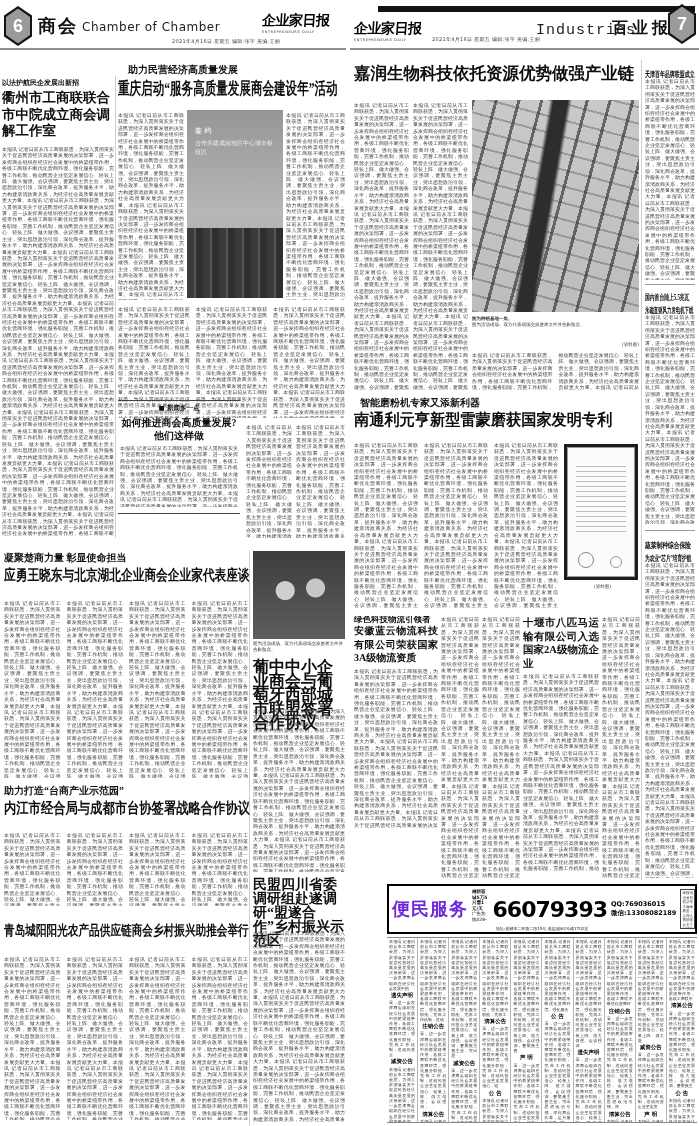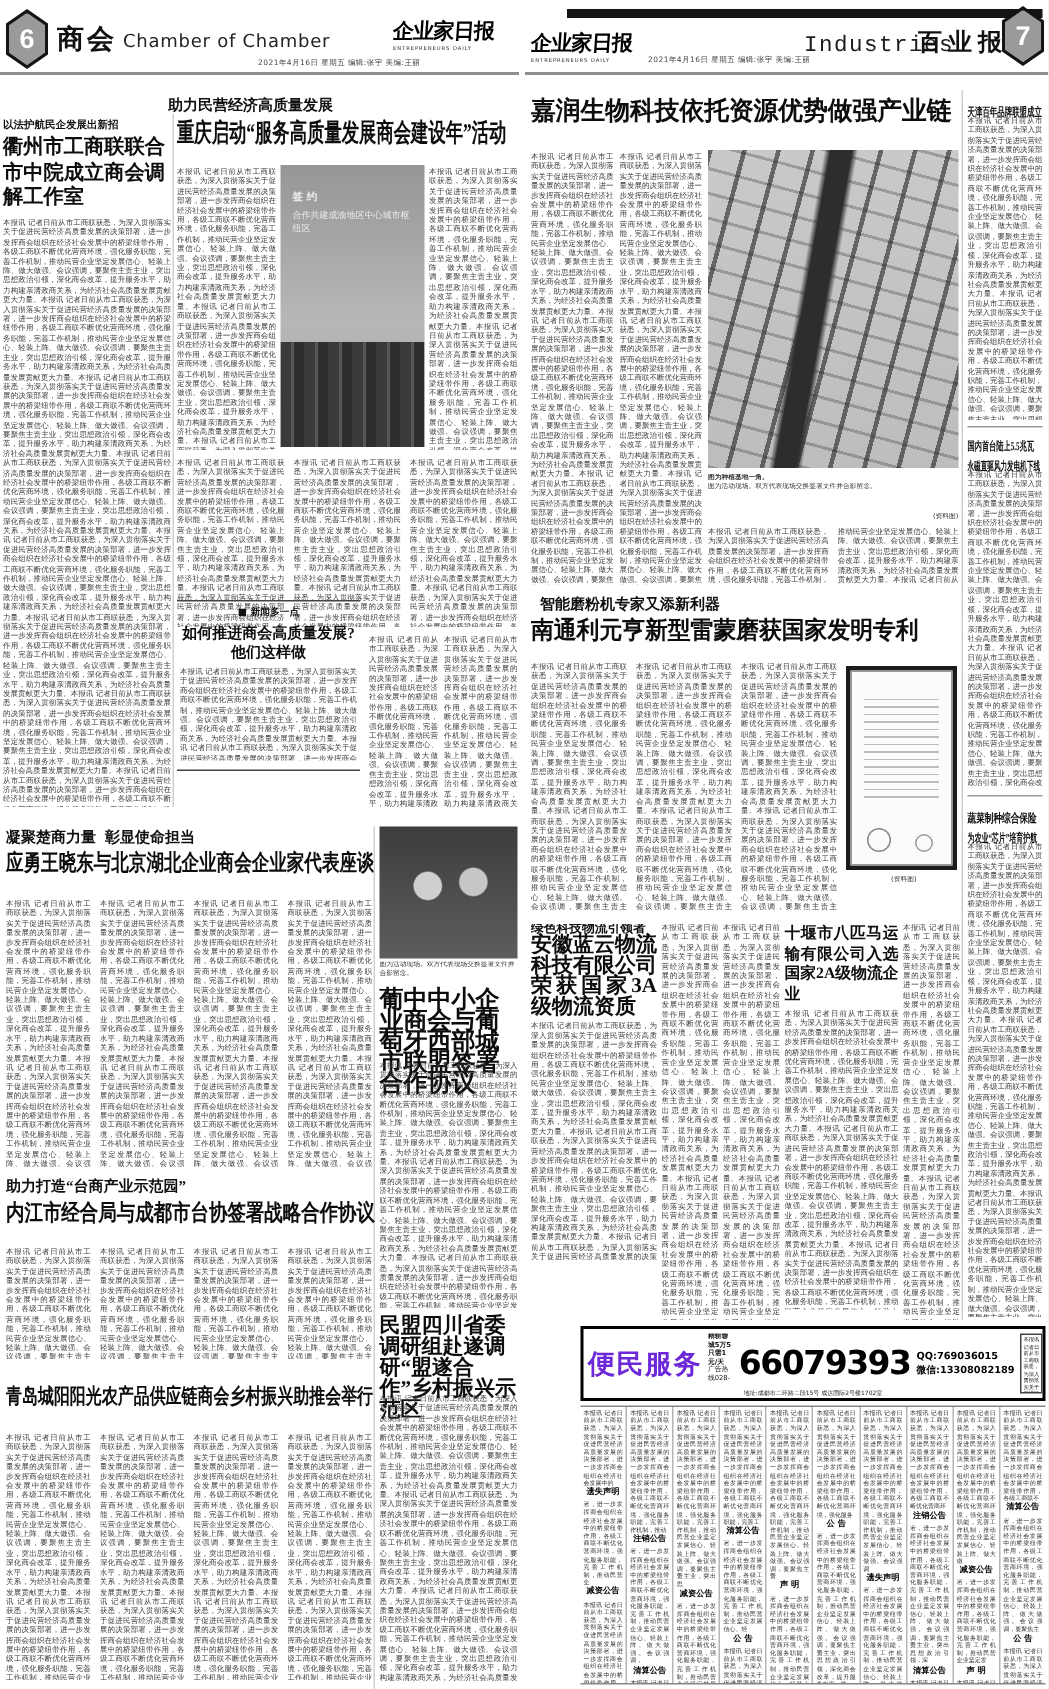--- a/index.html
+++ b/index.html
@@ -89,21 +89,21 @@
       <div class="mast-cn serif">企业家日报</div>
       <div class="mast-en">ENTREPRENEURS DAILY</div>
     </div>
     <div class="abs rule" style="top:48px;"></div>
     <div class="abs vline" style="left:115px;top:76px;height:462px;"></div>
 
     <div class="abs kick-sm" style="left:2px;top:78px;width:136px;">以法护航民企发展出新招</div>
     <div class="abs hl-wrap serif" style="left:2px;top:90px;width:112px;font-size:13.5px;line-height:16.5px;">衢州市工商联联合市中院成立商会调解工作室</div>
     <div class="abs body" style="left:2px;top:146px;width:112px;height:392px;">本报讯 记者日前从市工商联获悉，为深入贯彻落实关于促进民营经济高质量发展的决策部署，进一步发挥商会组织在经济社会发展中的桥梁纽带作用，各级工商联不断优化营商环境，强化服务职能，完善工作机制，推动民营企业坚定发展信心、轻装上阵、做大做强。会议强调，要聚焦主责主业，突出思想政治引领，深化商会改革，提升服务水平，助力构建亲清政商关系，为经济社会高质量发展贡献更大力量。本报讯 记者日前从市工商联获悉，为深入贯彻落实关于促进民营经济高质量发展的决策部署，进一步发挥商会组织在经济社会发展中的桥梁纽带作用，各级工商联不断优化营商环境，强化服务职能，完善工作机制，推动民营企业坚定发展信心、轻装上阵、做大做强。会议强调，要聚焦主责主业，突出思想政治引领，深化商会改革，提升服务水平，助力构建亲清政商关系，为经济社会高质量发展贡献更大力量。本报讯 记者日前从市工商联获悉，为深入贯彻落实关于促进民营经济高质量发展的决策部署，进一步发挥商会组织在经济社会发展中的桥梁纽带作用，各级工商联不断优化营商环境，强化服务职能，完善工作机制，推动民营企业坚定发展信心、轻装上阵、做大做强。会议强调，要聚焦主责主业，突出思想政治引领，深化商会改革，提升服务水平，助力构建亲清政商关系，为经济社会高质量发展贡献更大力量。本报讯 记者日前从市工商联获悉，为深入贯彻落实关于促进民营经济高质量发展的决策部署，进一步发挥商会组织在经济社会发展中的桥梁纽带作用，各级工商联不断优化营商环境，强化服务职能，完善工作机制，推动民营企业坚定发展信心、轻装上阵、做大做强。会议强调，要聚焦主责主业，突出思想政治引领，深化商会改革，提升服务水平，助力构建亲清政商关系，为经济社会高质量发展贡献更大力量。本报讯 记者日前从市工商联获悉，为深入贯彻落实关于促进民营经济高质量发展的决策部署，进一步发挥商会组织在经济社会发展中的桥梁纽带作用，各级工商联不断优化营商环境，强化服务职能，完善工作机制，推动民营企业坚定发展信心、轻装上阵、做大做强。会议强调，要聚焦主责主业，突出思想政治引领，深化商会改革，提升服务水平，助力构建亲清政商关系，为经济社会高质量发展贡献更大力量。本报讯 记者日前从市工商联获悉，为深入贯彻落实关于促进民营经济高质量发展的决策部署，进一步发挥商会组织在经济社会发展中的桥梁纽带作用，各级工商联不断优化营商环境，强化服务职能，完善工作机制，推动民营企业坚定发展信心、轻装上阵、做大做强。会议强调，要聚焦主责主业，突出思想政治引领，深化商会改革，提升服务水平，助力构建亲清政商关系，为经济社会高质量发展贡献更大力量。本报讯 记者日前从市工商联获悉，为深入贯彻落实关于促进民营经济高质量发展的决策部署，进一步发挥商会组织在经济社会发展中的桥梁纽带作用，各级工商联不断优化营商环境，强化服务职能，完善工作机制，推动民营企业坚定发展信心、轻装上阵、做大做强。会议强调，要聚焦主责主业，突出思想政治引领，深化商会改革，提升服务水平，助力构建亲清政商关系，为经济社会高质量发展贡献更大力量。本报讯 记者日前从市工商联获悉，为深入贯彻落实关于促进民营经济高质量发展的决策部署，进一步发挥商会组织在经济社会发展中的桥梁纽带作用，各级工商联不断优化营商环境，强化服务职能，完善工作机制，推动民营企业坚定发展信心、轻装上阵、做大做强。会议强调，要聚焦主责主业，突出思想政治引领，深化商会改革，提升服务水平，助力构建亲清政商关系，为经济社会高质量发展贡献更大力量。</div>
 
-    <div class="abs kick serif" style="left:112px;top:63px;text-align:center;">助力民营经济高质量发展</div>
+    <div class="abs kick serif" style="left:128px;top:63px;text-align:center;">助力民营经济高质量发展</div>
     <div class="abs" style="left:118px;top:77px;width:227px;height:26px;overflow:visible;">
       <span class="cond serif" style="font-size:17px;transform:scaleX(.68);">重庆启动“服务高质量发展商会建设年”活动</span>
     </div>
     <div class="abs col" style="left:118px;top:112px;width:66px;height:188px;">本报讯 记者日前从市工商联获悉，为深入贯彻落实关于促进民营经济高质量发展的决策部署，进一步发挥商会组织在经济社会发展中的桥梁纽带作用，各级工商联不断优化营商环境，强化服务职能，完善工作机制，推动民营企业坚定发展信心、轻装上阵、做大做强。会议强调，要聚焦主责主业，突出思想政治引领，深化商会改革，提升服务水平，助力构建亲清政商关系，为经济社会高质量发展贡献更大力量。本报讯 记者日前从市工商联获悉，为深入贯彻落实关于促进民营经济高质量发展的决策部署，进一步发挥商会组织在经济社会发展中的桥梁纽带作用，各级工商联不断优化营商环境，强化服务职能，完善工作机制，推动民营企业坚定发展信心、轻装上阵、做大做强。会议强调，要聚焦主责主业，突出思想政治引领，深化商会改革，提升服务水平，助力构建亲清政商关系，为经济社会高质量发展贡献更大力量。本报讯 记者日前从市工商联获悉，为深入贯彻落实关于促进民营经济高质量发展的决策部署，进一步发挥商会组织在经济社会发展中的桥梁纽带作用，各级工商联不断优化营商环境，强化服务职能，完善工作机制，推动民营企业坚定发展信心、轻装上阵、做大做强。会议强调，要聚焦主责主业，突出思想政治引领，深化商会改革，提升服务水平，助力构建亲清政商关系，为经济社会高质量发展贡献更大力量。本报讯 记者日前从市工商联获悉，为深入贯彻落实关于促进民营经济高质量发展的决策部署，进一步发挥商会组织在经济社会发展中的桥梁纽带作用，各级工商联不断优化营商环境，强化服务职能，完善工作机制，推动民营企业坚定发展信心、轻装上阵、做大做强。会议强调，要聚焦主责主业，突出思想政治引领，深化商会改革，提升服务水平，助力构建亲清政商关系，为经济社会高质量发展贡献更大力量。本报讯 记者日前从市工商联获悉，为深入贯彻落实关于促进民营经济高质量发展的决策部署，进一步发挥商会组织在经济社会发展中的桥梁纽带作用，各级工商联不断优化营商环境，强化服务职能，完善工作机制，推动民营企业坚定发展信心、轻装上阵、做大做强。会议强调，要聚焦主责主业，突出思想政治引领，深化商会改革，提升服务水平，助力构建亲清政商关系，为经济社会高质量发展贡献更大力量。</div>
     <div class="abs photo1" style="left:187px;top:110px;width:96px;height:188px;">
       <div class="banner">
         <div style="font-size:7px;font-weight:bold;">签 约</div>
         <div style="font-size:6px;margin-top:3px;">合作共建成渝地区中心城市枢纽区</div>
       </div>
       <div class="crowd"></div>
@@ -115,21 +115,21 @@
       <div class="col">本报讯 记者日前从市工商联获悉，为深入贯彻落实关于促进民营经济高质量发展的决策部署，进一步发挥商会组织在经济社会发展中的桥梁纽带作用，各级工商联不断优化营商环境，强化服务职能，完善工作机制，推动民营企业坚定发展信心、轻装上阵、做大做强。会议强调，要聚焦主责主业，突出思想政治引领，深化商会改革，提升服务水平，助力构建亲清政商关系，为经济社会高质量发展贡献更大力量。本报讯 记者日前从市工商联获悉，为深入贯彻落实关于促进民营经济高质量发展的决策部署，进一步发挥商会组织在经济社会发展中的桥梁纽带作用，各级工商联不断优化营商环境，强化服务职能，完善工作机制，推动民营企业坚定发展信心、轻装上阵、做大做强。会议强调，要聚焦主责主业，突出思想政治引领，深化商会改革，提升服务水平，助力构建亲清政商关系，为经济社会高质量发展贡献更大力量。本报讯 记者日前从市工商联获悉，为深入贯彻落实关于促进民营经济高质量发展的决策部署，进一步发挥商会组织在经济社会发展中的桥梁纽带作用，各级工商联不断优化营商环境，强化服务职能，完善工作机制，推动民营企业坚定发展信心、轻装上阵、做大做强。会议强调，要聚焦主责主业，突出思想政治引领，深化商会改革，提升服务水平，助力构建亲清政商关系，为经济社会高质量发展贡献更大力量。</div>
     </div>
     <div class="abs newsbox" style="left:118px;top:400px;width:122px;height:114px;">
       <div class="tag">■ 新闻多一点</div>
       <div class="title serif">如何推进商会高质量发展?他们这样做</div>
       <div class="body" style="height:62px;">本报讯 记者日前从市工商联获悉，为深入贯彻落实关于促进民营经济高质量发展的决策部署，进一步发挥商会组织在经济社会发展中的桥梁纽带作用，各级工商联不断优化营商环境，强化服务职能，完善工作机制，推动民营企业坚定发展信心、轻装上阵、做大做强。会议强调，要聚焦主责主业，突出思想政治引领，深化商会改革，提升服务水平，助力构建亲清政商关系，为经济社会高质量发展贡献更大力量。本报讯 记者日前从市工商联获悉，为深入贯彻落实关于促进民营经济高质量发展的决策部署，进一步发挥商会组织在经济社会发展中的桥梁纽带作用，各级工商联不断优化营商环境，强化服务职能，完善工作机制，推动民营企业坚定发展信心、轻装上阵、做大做强。会议强调，要聚焦主责主业，突出思想政治引领，深化商会改革，提升服务水平，助力构建亲清政商关系，为经济社会高质量发展贡献更大力量。</div>
     </div>
     <div class="abs col" style="left:246px;top:424px;width:46px;height:114px;">本报讯 记者日前从市工商联获悉，为深入贯彻落实关于促进民营经济高质量发展的决策部署，进一步发挥商会组织在经济社会发展中的桥梁纽带作用，各级工商联不断优化营商环境，强化服务职能，完善工作机制，推动民营企业坚定发展信心、轻装上阵、做大做强。会议强调，要聚焦主责主业，突出思想政治引领，深化商会改革，提升服务水平，助力构建亲清政商关系，为经济社会高质量发展贡献更大力量。本报讯 记者日前从市工商联获悉，为深入贯彻落实关于促进民营经济高质量发展的决策部署，进一步发挥商会组织在经济社会发展中的桥梁纽带作用，各级工商联不断优化营商环境，强化服务职能，完善工作机制，推动民营企业坚定发展信心、轻装上阵、做大做强。会议强调，要聚焦主责主业，突出思想政治引领，深化商会改革，提升服务水平，助力构建亲清政商关系，为经济社会高质量发展贡献更大力量。本报讯 记者日前从市工商联获悉，为深入贯彻落实关于促进民营经济高质量发展的决策部署，进一步发挥商会组织在经济社会发展中的桥梁纽带作用，各级工商联不断优化营商环境，强化服务职能，完善工作机制，推动民营企业坚定发展信心、轻装上阵、做大做强。会议强调，要聚焦主责主业，突出思想政治引领，深化商会改革，提升服务水平，助力构建亲清政商关系，为经济社会高质量发展贡献更大力量。本报讯 记者日前从市工商联获悉，为深入贯彻落实关于促进民营经济高质量发展的决策部署，进一步发挥商会组织在经济社会发展中的桥梁纽带作用，各级工商联不断优化营商环境，强化服务职能，完善工作机制，推动民营企业坚定发展信心、轻装上阵、做大做强。会议强调，要聚焦主责主业，突出思想政治引领，深化商会改革，提升服务水平，助力构建亲清政商关系，为经济社会高质量发展贡献更大力量。</div>
     <div class="abs col" style="left:296px;top:424px;width:49px;height:114px;">本报讯 记者日前从市工商联获悉，为深入贯彻落实关于促进民营经济高质量发展的决策部署，进一步发挥商会组织在经济社会发展中的桥梁纽带作用，各级工商联不断优化营商环境，强化服务职能，完善工作机制，推动民营企业坚定发展信心、轻装上阵、做大做强。会议强调，要聚焦主责主业，突出思想政治引领，深化商会改革，提升服务水平，助力构建亲清政商关系，为经济社会高质量发展贡献更大力量。本报讯 记者日前从市工商联获悉，为深入贯彻落实关于促进民营经济高质量发展的决策部署，进一步发挥商会组织在经济社会发展中的桥梁纽带作用，各级工商联不断优化营商环境，强化服务职能，完善工作机制，推动民营企业坚定发展信心、轻装上阵、做大做强。会议强调，要聚焦主责主业，突出思想政治引领，深化商会改革，提升服务水平，助力构建亲清政商关系，为经济社会高质量发展贡献更大力量。本报讯 记者日前从市工商联获悉，为深入贯彻落实关于促进民营经济高质量发展的决策部署，进一步发挥商会组织在经济社会发展中的桥梁纽带作用，各级工商联不断优化营商环境，强化服务职能，完善工作机制，推动民营企业坚定发展信心、轻装上阵、做大做强。会议强调，要聚焦主责主业，突出思想政治引领，深化商会改革，提升服务水平，助力构建亲清政商关系，为经济社会高质量发展贡献更大力量。本报讯 记者日前从市工商联获悉，为深入贯彻落实关于促进民营经济高质量发展的决策部署，进一步发挥商会组织在经济社会发展中的桥梁纽带作用，各级工商联不断优化营商环境，强化服务职能，完善工作机制，推动民营企业坚定发展信心、轻装上阵、做大做强。会议强调，要聚焦主责主业，突出思想政治引领，深化商会改革，提升服务水平，助力构建亲清政商关系，为经济社会高质量发展贡献更大力量。</div>
 
-    <div class="abs kick serif" style="left:4px;top:551px;font-family:Liberation Mono, monospace;">凝聚楚商力量  彰显使命担当</div>
+    <div class="abs kick serif" style="left:4px;top:551px;">凝聚楚商力量  彰显使命担当</div>
     <div class="abs" style="left:4px;top:565px;width:246px;height:22px;text-align:right;">
       <span class="cond serif" style="font-size:15px;transform:scaleX(.78);">应勇王晓东与北京湖北企业商会企业家代表座谈</span>
     </div>
     <div class="abs cols" style="left:4px;top:600px;width:244px;height:178px;">
       <div class="col">本报讯 记者日前从市工商联获悉，为深入贯彻落实关于促进民营经济高质量发展的决策部署，进一步发挥商会组织在经济社会发展中的桥梁纽带作用，各级工商联不断优化营商环境，强化服务职能，完善工作机制，推动民营企业坚定发展信心、轻装上阵、做大做强。会议强调，要聚焦主责主业，突出思想政治引领，深化商会改革，提升服务水平，助力构建亲清政商关系，为经济社会高质量发展贡献更大力量。本报讯 记者日前从市工商联获悉，为深入贯彻落实关于促进民营经济高质量发展的决策部署，进一步发挥商会组织在经济社会发展中的桥梁纽带作用，各级工商联不断优化营商环境，强化服务职能，完善工作机制，推动民营企业坚定发展信心、轻装上阵、做大做强。会议强调，要聚焦主责主业，突出思想政治引领，深化商会改革，提升服务水平，助力构建亲清政商关系，为经济社会高质量发展贡献更大力量。本报讯 记者日前从市工商联获悉，为深入贯彻落实关于促进民营经济高质量发展的决策部署，进一步发挥商会组织在经济社会发展中的桥梁纽带作用，各级工商联不断优化营商环境，强化服务职能，完善工作机制，推动民营企业坚定发展信心、轻装上阵、做大做强。会议强调，要聚焦主责主业，突出思想政治引领，深化商会改革，提升服务水平，助力构建亲清政商关系，为经济社会高质量发展贡献更大力量。本报讯 记者日前从市工商联获悉，为深入贯彻落实关于促进民营经济高质量发展的决策部署，进一步发挥商会组织在经济社会发展中的桥梁纽带作用，各级工商联不断优化营商环境，强化服务职能，完善工作机制，推动民营企业坚定发展信心、轻装上阵、做大做强。会议强调，要聚焦主责主业，突出思想政治引领，深化商会改革，提升服务水平，助力构建亲清政商关系，为经济社会高质量发展贡献更大力量。</div>
       <div class="col">本报讯 记者日前从市工商联获悉，为深入贯彻落实关于促进民营经济高质量发展的决策部署，进一步发挥商会组织在经济社会发展中的桥梁纽带作用，各级工商联不断优化营商环境，强化服务职能，完善工作机制，推动民营企业坚定发展信心、轻装上阵、做大做强。会议强调，要聚焦主责主业，突出思想政治引领，深化商会改革，提升服务水平，助力构建亲清政商关系，为经济社会高质量发展贡献更大力量。本报讯 记者日前从市工商联获悉，为深入贯彻落实关于促进民营经济高质量发展的决策部署，进一步发挥商会组织在经济社会发展中的桥梁纽带作用，各级工商联不断优化营商环境，强化服务职能，完善工作机制，推动民营企业坚定发展信心、轻装上阵、做大做强。会议强调，要聚焦主责主业，突出思想政治引领，深化商会改革，提升服务水平，助力构建亲清政商关系，为经济社会高质量发展贡献更大力量。本报讯 记者日前从市工商联获悉，为深入贯彻落实关于促进民营经济高质量发展的决策部署，进一步发挥商会组织在经济社会发展中的桥梁纽带作用，各级工商联不断优化营商环境，强化服务职能，完善工作机制，推动民营企业坚定发展信心、轻装上阵、做大做强。会议强调，要聚焦主责主业，突出思想政治引领，深化商会改革，提升服务水平，助力构建亲清政商关系，为经济社会高质量发展贡献更大力量。本报讯 记者日前从市工商联获悉，为深入贯彻落实关于促进民营经济高质量发展的决策部署，进一步发挥商会组织在经济社会发展中的桥梁纽带作用，各级工商联不断优化营商环境，强化服务职能，完善工作机制，推动民营企业坚定发展信心、轻装上阵、做大做强。会议强调，要聚焦主责主业，突出思想政治引领，深化商会改革，提升服务水平，助力构建亲清政商关系，为经济社会高质量发展贡献更大力量。</div>
       <div class="col">本报讯 记者日前从市工商联获悉，为深入贯彻落实关于促进民营经济高质量发展的决策部署，进一步发挥商会组织在经济社会发展中的桥梁纽带作用，各级工商联不断优化营商环境，强化服务职能，完善工作机制，推动民营企业坚定发展信心、轻装上阵、做大做强。会议强调，要聚焦主责主业，突出思想政治引领，深化商会改革，提升服务水平，助力构建亲清政商关系，为经济社会高质量发展贡献更大力量。本报讯 记者日前从市工商联获悉，为深入贯彻落实关于促进民营经济高质量发展的决策部署，进一步发挥商会组织在经济社会发展中的桥梁纽带作用，各级工商联不断优化营商环境，强化服务职能，完善工作机制，推动民营企业坚定发展信心、轻装上阵、做大做强。会议强调，要聚焦主责主业，突出思想政治引领，深化商会改革，提升服务水平，助力构建亲清政商关系，为经济社会高质量发展贡献更大力量。本报讯 记者日前从市工商联获悉，为深入贯彻落实关于促进民营经济高质量发展的决策部署，进一步发挥商会组织在经济社会发展中的桥梁纽带作用，各级工商联不断优化营商环境，强化服务职能，完善工作机制，推动民营企业坚定发展信心、轻装上阵、做大做强。会议强调，要聚焦主责主业，突出思想政治引领，深化商会改革，提升服务水平，助力构建亲清政商关系，为经济社会高质量发展贡献更大力量。本报讯 记者日前从市工商联获悉，为深入贯彻落实关于促进民营经济高质量发展的决策部署，进一步发挥商会组织在经济社会发展中的桥梁纽带作用，各级工商联不断优化营商环境，强化服务职能，完善工作机制，推动民营企业坚定发展信心、轻装上阵、做大做强。会议强调，要聚焦主责主业，突出思想政治引领，深化商会改革，提升服务水平，助力构建亲清政商关系，为经济社会高质量发展贡献更大力量。</div>
       <div class="col">本报讯 记者日前从市工商联获悉，为深入贯彻落实关于促进民营经济高质量发展的决策部署，进一步发挥商会组织在经济社会发展中的桥梁纽带作用，各级工商联不断优化营商环境，强化服务职能，完善工作机制，推动民营企业坚定发展信心、轻装上阵、做大做强。会议强调，要聚焦主责主业，突出思想政治引领，深化商会改革，提升服务水平，助力构建亲清政商关系，为经济社会高质量发展贡献更大力量。本报讯 记者日前从市工商联获悉，为深入贯彻落实关于促进民营经济高质量发展的决策部署，进一步发挥商会组织在经济社会发展中的桥梁纽带作用，各级工商联不断优化营商环境，强化服务职能，完善工作机制，推动民营企业坚定发展信心、轻装上阵、做大做强。会议强调，要聚焦主责主业，突出思想政治引领，深化商会改革，提升服务水平，助力构建亲清政商关系，为经济社会高质量发展贡献更大力量。本报讯 记者日前从市工商联获悉，为深入贯彻落实关于促进民营经济高质量发展的决策部署，进一步发挥商会组织在经济社会发展中的桥梁纽带作用，各级工商联不断优化营商环境，强化服务职能，完善工作机制，推动民营企业坚定发展信心、轻装上阵、做大做强。会议强调，要聚焦主责主业，突出思想政治引领，深化商会改革，提升服务水平，助力构建亲清政商关系，为经济社会高质量发展贡献更大力量。本报讯 记者日前从市工商联获悉，为深入贯彻落实关于促进民营经济高质量发展的决策部署，进一步发挥商会组织在经济社会发展中的桥梁纽带作用，各级工商联不断优化营商环境，强化服务职能，完善工作机制，推动民营企业坚定发展信心、轻装上阵、做大做强。会议强调，要聚焦主责主业，突出思想政治引领，深化商会改革，提升服务水平，助力构建亲清政商关系，为经济社会高质量发展贡献更大力量。</div>
     </div>
     <div class="abs vline" style="left:249px;top:551px;height:575px;"></div>
@@ -206,21 +206,21 @@
         <div class="lines"></div>
         <div class="seal"></div>
         <div class="seal2"></div>
       </div>
     </div>
     <div class="abs caption" style="left:244px;top:584px;">(资料图)</div>
 
     <div class="abs cols" style="left:4px;top:616px;width:286px;height:264px;gap:3px;">
       <div class="col" style="flex:0 0 84px;">
         <div style="font-size:8.5px;font-weight:bold;color:#111;margin-bottom:2px;">绿色科技物流引领者</div>
-        <div class="serif" style="font-size:14px;font-weight:900;line-height:13.5px;color:#0d0d0d;margin-bottom:3px;">安徽蓝云物流科技有限公司荣获国家3A级物流资质</div>
+        <div class="serif" style="font-size:10px;font-weight:900;line-height:13.5px;color:#0d0d0d;margin-bottom:3px;">安徽蓝云物流科技有限公司荣获国家3A级物流资质</div>
         <div class="body" style="height:160px;">本报讯 记者日前从市工商联获悉，为深入贯彻落实关于促进民营经济高质量发展的决策部署，进一步发挥商会组织在经济社会发展中的桥梁纽带作用，各级工商联不断优化营商环境，强化服务职能，完善工作机制，推动民营企业坚定发展信心、轻装上阵、做大做强。会议强调，要聚焦主责主业，突出思想政治引领，深化商会改革，提升服务水平，助力构建亲清政商关系，为经济社会高质量发展贡献更大力量。本报讯 记者日前从市工商联获悉，为深入贯彻落实关于促进民营经济高质量发展的决策部署，进一步发挥商会组织在经济社会发展中的桥梁纽带作用，各级工商联不断优化营商环境，强化服务职能，完善工作机制，推动民营企业坚定发展信心、轻装上阵、做大做强。会议强调，要聚焦主责主业，突出思想政治引领，深化商会改革，提升服务水平，助力构建亲清政商关系，为经济社会高质量发展贡献更大力量。本报讯 记者日前从市工商联获悉，为深入贯彻落实关于促进民营经济高质量发展的决策部署，进一步发挥商会组织在经济社会发展中的桥梁纽带作用，各级工商联不断优化营商环境，强化服务职能，完善工作机制，推动民营企业坚定发展信心、轻装上阵、做大做强。会议强调，要聚焦主责主业，突出思想政治引领，深化商会改革，提升服务水平，助力构建亲清政商关系，为经济社会高质量发展贡献更大力量。本报讯 记者日前从市工商联获悉，为深入贯彻落实关于促进民营经济高质量发展的决策部署，进一步发挥商会组织在经济社会发展中的桥梁纽带作用，各级工商联不断优化营商环境，强化服务职能，完善工作机制，推动民营企业坚定发展信心、轻装上阵、做大做强。会议强调，要聚焦主责主业，突出思想政治引领，深化商会改革，提升服务水平，助力构建亲清政商关系，为经济社会高质量发展贡献更大力量。</div>
       </div>
       <div class="col">本报讯 记者日前从市工商联获悉，为深入贯彻落实关于促进民营经济高质量发展的决策部署，进一步发挥商会组织在经济社会发展中的桥梁纽带作用，各级工商联不断优化营商环境，强化服务职能，完善工作机制，推动民营企业坚定发展信心、轻装上阵、做大做强。会议强调，要聚焦主责主业，突出思想政治引领，深化商会改革，提升服务水平，助力构建亲清政商关系，为经济社会高质量发展贡献更大力量。本报讯 记者日前从市工商联获悉，为深入贯彻落实关于促进民营经济高质量发展的决策部署，进一步发挥商会组织在经济社会发展中的桥梁纽带作用，各级工商联不断优化营商环境，强化服务职能，完善工作机制，推动民营企业坚定发展信心、轻装上阵、做大做强。会议强调，要聚焦主责主业，突出思想政治引领，深化商会改革，提升服务水平，助力构建亲清政商关系，为经济社会高质量发展贡献更大力量。本报讯 记者日前从市工商联获悉，为深入贯彻落实关于促进民营经济高质量发展的决策部署，进一步发挥商会组织在经济社会发展中的桥梁纽带作用，各级工商联不断优化营商环境，强化服务职能，完善工作机制，推动民营企业坚定发展信心、轻装上阵、做大做强。会议强调，要聚焦主责主业，突出思想政治引领，深化商会改革，提升服务水平，助力构建亲清政商关系，为经济社会高质量发展贡献更大力量。本报讯 记者日前从市工商联获悉，为深入贯彻落实关于促进民营经济高质量发展的决策部署，进一步发挥商会组织在经济社会发展中的桥梁纽带作用，各级工商联不断优化营商环境，强化服务职能，完善工作机制，推动民营企业坚定发展信心、轻装上阵、做大做强。会议强调，要聚焦主责主业，突出思想政治引领，深化商会改革，提升服务水平，助力构建亲清政商关系，为经济社会高质量发展贡献更大力量。本报讯 记者日前从市工商联获悉，为深入贯彻落实关于促进民营经济高质量发展的决策部署，进一步发挥商会组织在经济社会发展中的桥梁纽带作用，各级工商联不断优化营商环境，强化服务职能，完善工作机制，推动民营企业坚定发展信心、轻装上阵、做大做强。会议强调，要聚焦主责主业，突出思想政治引领，深化商会改革，提升服务水平，助力构建亲清政商关系，为经济社会高质量发展贡献更大力量。</div>
       <div class="col">本报讯 记者日前从市工商联获悉，为深入贯彻落实关于促进民营经济高质量发展的决策部署，进一步发挥商会组织在经济社会发展中的桥梁纽带作用，各级工商联不断优化营商环境，强化服务职能，完善工作机制，推动民营企业坚定发展信心、轻装上阵、做大做强。会议强调，要聚焦主责主业，突出思想政治引领，深化商会改革，提升服务水平，助力构建亲清政商关系，为经济社会高质量发展贡献更大力量。本报讯 记者日前从市工商联获悉，为深入贯彻落实关于促进民营经济高质量发展的决策部署，进一步发挥商会组织在经济社会发展中的桥梁纽带作用，各级工商联不断优化营商环境，强化服务职能，完善工作机制，推动民营企业坚定发展信心、轻装上阵、做大做强。会议强调，要聚焦主责主业，突出思想政治引领，深化商会改革，提升服务水平，助力构建亲清政商关系，为经济社会高质量发展贡献更大力量。本报讯 记者日前从市工商联获悉，为深入贯彻落实关于促进民营经济高质量发展的决策部署，进一步发挥商会组织在经济社会发展中的桥梁纽带作用，各级工商联不断优化营商环境，强化服务职能，完善工作机制，推动民营企业坚定发展信心、轻装上阵、做大做强。会议强调，要聚焦主责主业，突出思想政治引领，深化商会改革，提升服务水平，助力构建亲清政商关系，为经济社会高质量发展贡献更大力量。本报讯 记者日前从市工商联获悉，为深入贯彻落实关于促进民营经济高质量发展的决策部署，进一步发挥商会组织在经济社会发展中的桥梁纽带作用，各级工商联不断优化营商环境，强化服务职能，完善工作机制，推动民营企业坚定发展信心、轻装上阵、做大做强。会议强调，要聚焦主责主业，突出思想政治引领，深化商会改革，提升服务水平，助力构建亲清政商关系，为经济社会高质量发展贡献更大力量。本报讯 记者日前从市工商联获悉，为深入贯彻落实关于促进民营经济高质量发展的决策部署，进一步发挥商会组织在经济社会发展中的桥梁纽带作用，各级工商联不断优化营商环境，强化服务职能，完善工作机制，推动民营企业坚定发展信心、轻装上阵、做大做强。会议强调，要聚焦主责主业，突出思想政治引领，深化商会改革，提升服务水平，助力构建亲清政商关系，为经济社会高质量发展贡献更大力量。</div>
       <div class="col" style="flex:0 0 76px;">
         <div class="serif" style="font-size:10.5px;font-weight:900;line-height:13.5px;color:#0d0d0d;margin-bottom:3px;">十堰市八匹马运输有限公司入选国家2A级物流企业</div>
         <div class="body" style="height:200px;">本报讯 记者日前从市工商联获悉，为深入贯彻落实关于促进民营经济高质量发展的决策部署，进一步发挥商会组织在经济社会发展中的桥梁纽带作用，各级工商联不断优化营商环境，强化服务职能，完善工作机制，推动民营企业坚定发展信心、轻装上阵、做大做强。会议强调，要聚焦主责主业，突出思想政治引领，深化商会改革，提升服务水平，助力构建亲清政商关系，为经济社会高质量发展贡献更大力量。本报讯 记者日前从市工商联获悉，为深入贯彻落实关于促进民营经济高质量发展的决策部署，进一步发挥商会组织在经济社会发展中的桥梁纽带作用，各级工商联不断优化营商环境，强化服务职能，完善工作机制，推动民营企业坚定发展信心、轻装上阵、做大做强。会议强调，要聚焦主责主业，突出思想政治引领，深化商会改革，提升服务水平，助力构建亲清政商关系，为经济社会高质量发展贡献更大力量。本报讯 记者日前从市工商联获悉，为深入贯彻落实关于促进民营经济高质量发展的决策部署，进一步发挥商会组织在经济社会发展中的桥梁纽带作用，各级工商联不断优化营商环境，强化服务职能，完善工作机制，推动民营企业坚定发展信心、轻装上阵、做大做强。会议强调，要聚焦主责主业，突出思想政治引领，深化商会改革，提升服务水平，助力构建亲清政商关系，为经济社会高质量发展贡献更大力量。本报讯 记者日前从市工商联获悉，为深入贯彻落实关于促进民营经济高质量发展的决策部署，进一步发挥商会组织在经济社会发展中的桥梁纽带作用，各级工商联不断优化营商环境，强化服务职能，完善工作机制，推动民营企业坚定发展信心、轻装上阵、做大做强。会议强调，要聚焦主责主业，突出思想政治引领，深化商会改革，提升服务水平，助力构建亲清政商关系，为经济社会高质量发展贡献更大力量。本报讯 记者日前从市工商联获悉，为深入贯彻落实关于促进民营经济高质量发展的决策部署，进一步发挥商会组织在经济社会发展中的桥梁纽带作用，各级工商联不断优化营商环境，强化服务职能，完善工作机制，推动民营企业坚定发展信心、轻装上阵、做大做强。会议强调，要聚焦主责主业，突出思想政治引领，深化商会改革，提升服务水平，助力构建亲清政商关系，为经济社会高质量发展贡献更大力量。</div>
       </div>
       <div class="col">本报讯 记者日前从市工商联获悉，为深入贯彻落实关于促进民营经济高质量发展的决策部署，进一步发挥商会组织在经济社会发展中的桥梁纽带作用，各级工商联不断优化营商环境，强化服务职能，完善工作机制，推动民营企业坚定发展信心、轻装上阵、做大做强。会议强调，要聚焦主责主业，突出思想政治引领，深化商会改革，提升服务水平，助力构建亲清政商关系，为经济社会高质量发展贡献更大力量。本报讯 记者日前从市工商联获悉，为深入贯彻落实关于促进民营经济高质量发展的决策部署，进一步发挥商会组织在经济社会发展中的桥梁纽带作用，各级工商联不断优化营商环境，强化服务职能，完善工作机制，推动民营企业坚定发展信心、轻装上阵、做大做强。会议强调，要聚焦主责主业，突出思想政治引领，深化商会改革，提升服务水平，助力构建亲清政商关系，为经济社会高质量发展贡献更大力量。本报讯 记者日前从市工商联获悉，为深入贯彻落实关于促进民营经济高质量发展的决策部署，进一步发挥商会组织在经济社会发展中的桥梁纽带作用，各级工商联不断优化营商环境，强化服务职能，完善工作机制，推动民营企业坚定发展信心、轻装上阵、做大做强。会议强调，要聚焦主责主业，突出思想政治引领，深化商会改革，提升服务水平，助力构建亲清政商关系，为经济社会高质量发展贡献更大力量。本报讯 记者日前从市工商联获悉，为深入贯彻落实关于促进民营经济高质量发展的决策部署，进一步发挥商会组织在经济社会发展中的桥梁纽带作用，各级工商联不断优化营商环境，强化服务职能，完善工作机制，推动民营企业坚定发展信心、轻装上阵、做大做强。会议强调，要聚焦主责主业，突出思想政治引领，深化商会改革，提升服务水平，助力构建亲清政商关系，为经济社会高质量发展贡献更大力量。本报讯 记者日前从市工商联获悉，为深入贯彻落实关于促进民营经济高质量发展的决策部署，进一步发挥商会组织在经济社会发展中的桥梁纽带作用，各级工商联不断优化营商环境，强化服务职能，完善工作机制，推动民营企业坚定发展信心、轻装上阵、做大做强。会议强调，要聚焦主责主业，突出思想政治引领，深化商会改革，提升服务水平，助力构建亲清政商关系，为经济社会高质量发展贡献更大力量。</div>
     </div>

